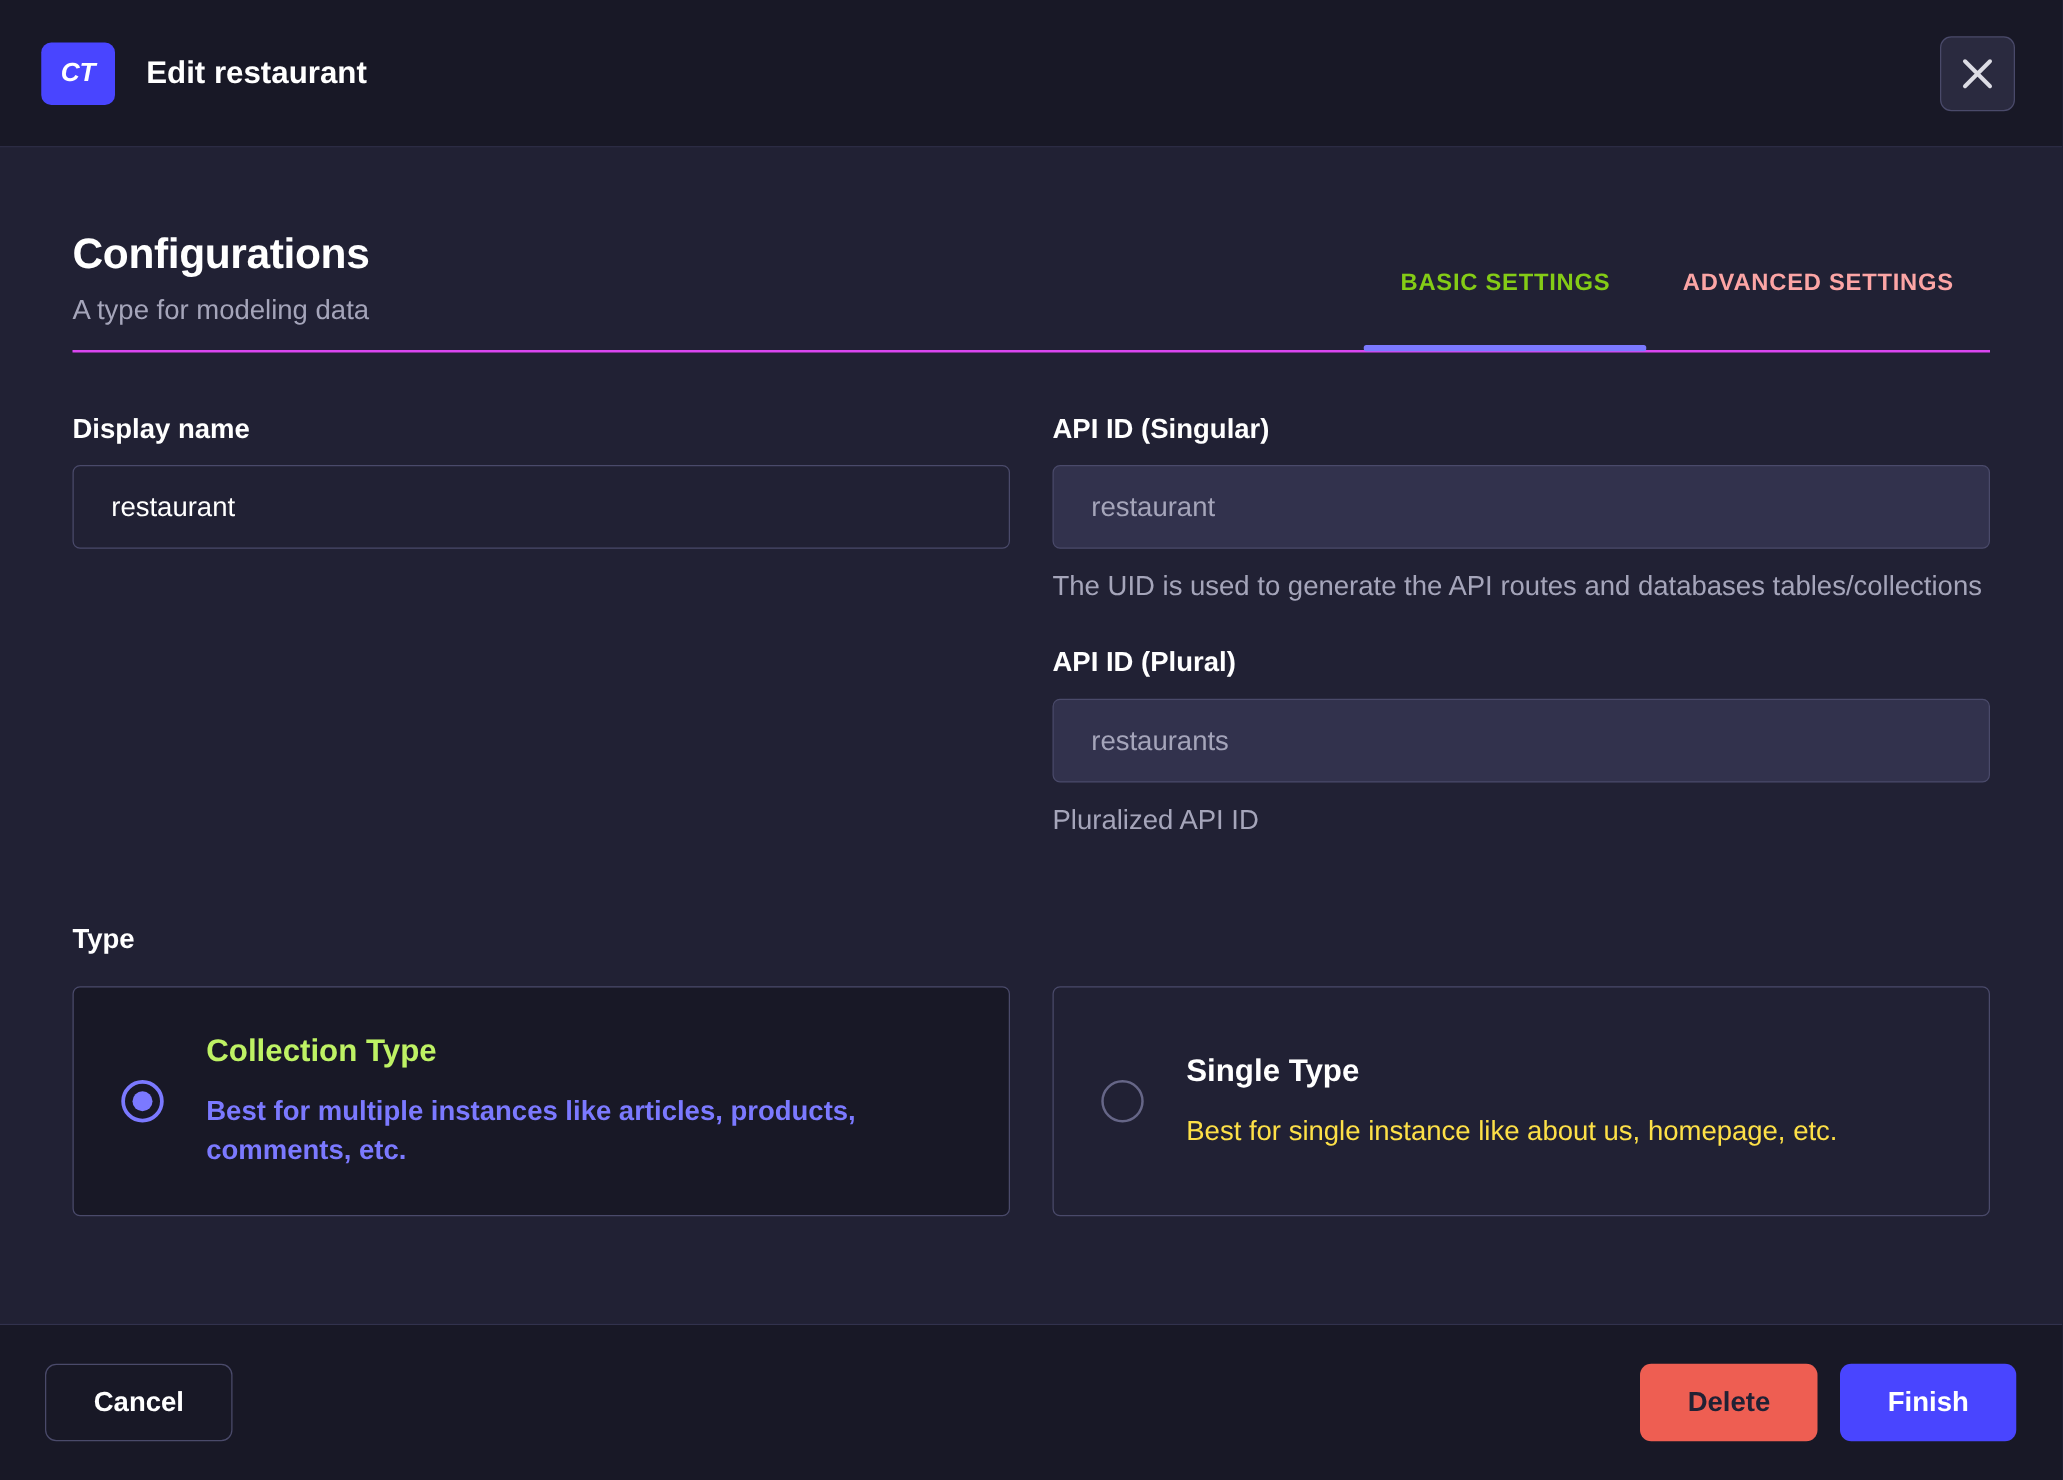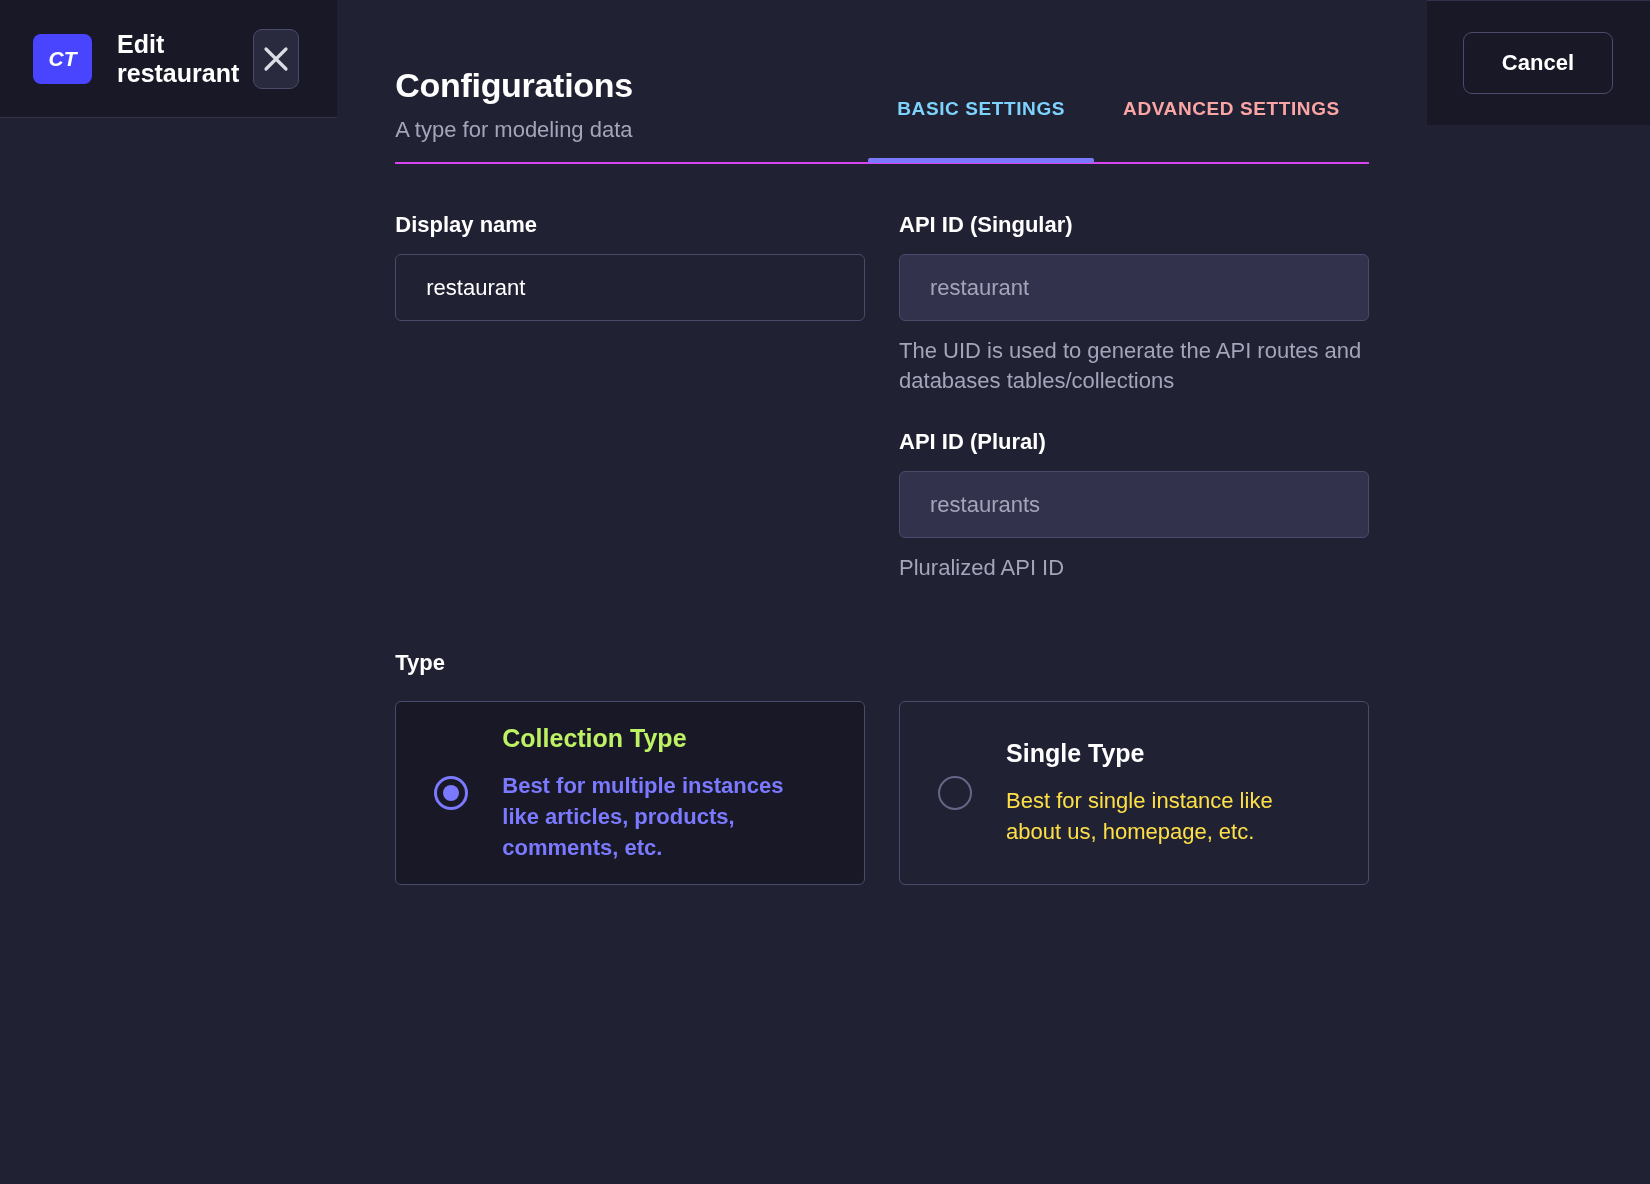--- a/index.html
+++ b/index.html
@@ -2,21 +2,21 @@
 <html><head>
 <meta charset="utf-8">
 <style>
   * { margin: 0; padding: 0; box-sizing: border-box; }
   html, body { width: 1650px; height: 1184px; }
   body {
     font-family: "Liberation Sans", "DejaVu Sans", sans-serif;
     background: #212134;
     overflow: hidden;
   }
-  .modal { position: relative; width: 1650px; height: 1184px; display: flex; flex-direction: row; }
+  .modal { position: relative; width: 1650px; height: 1184px; display: flex; flex-direction: column; }
 
   
   .modal-header {
     height: 118px; flex: 0 0 118px;
     background: #181826;
     border-bottom: 1px solid #32324d;
     display: flex; align-items: center;
     padding: 0 38px 0 33px;
   }
   .ct-badge {
@@ -48,21 +48,21 @@
   .page-heading { color: #ffffff; font-size: 34px; font-weight: bold; letter-spacing: -0.3px; }
   .page-subheading { margin-top: 12px; color: #a5a5ba; font-size: 22px; }
 
   .tabs { display: flex; align-items: flex-end; }
   .tab {
     position: relative;
     padding: 0 29px 42px 29px;
     font-size: 19px; font-weight: bold; letter-spacing: 0.6px;
     color: #fca5a5; cursor: pointer; white-space: nowrap;
   }
-  .tab.active { color: #7dd3fc; }
+  .tab.active { color: #84cc16; }
   .tab.active .tab-underline {
     position: absolute; left: 0; right: 0; bottom: -1px; height: 5px;
     background: #7b79ff; border-radius: 2px;
   }
 
   
   .form-grid {
     display: grid;
     grid-template-columns: 1fr 1fr;
     column-gap: 34px;
@@ -226,15 +226,19 @@
             <div class="type-card-desc">Best for single instance like about us, homepage, etc.</div>
           </div>
         </div>
 
       </div>
     </div>
   </div>
 
   <div class="modal-footer">
     <button class="btn btn-cancel">Cancel</button>
+    <div class="footer-right">
+      <button class="btn btn-delete">Delete</button>
+      <button class="btn btn-finish">Finish</button>
+    </div>
   </div>
 
 </div>
 
 </body></html>

